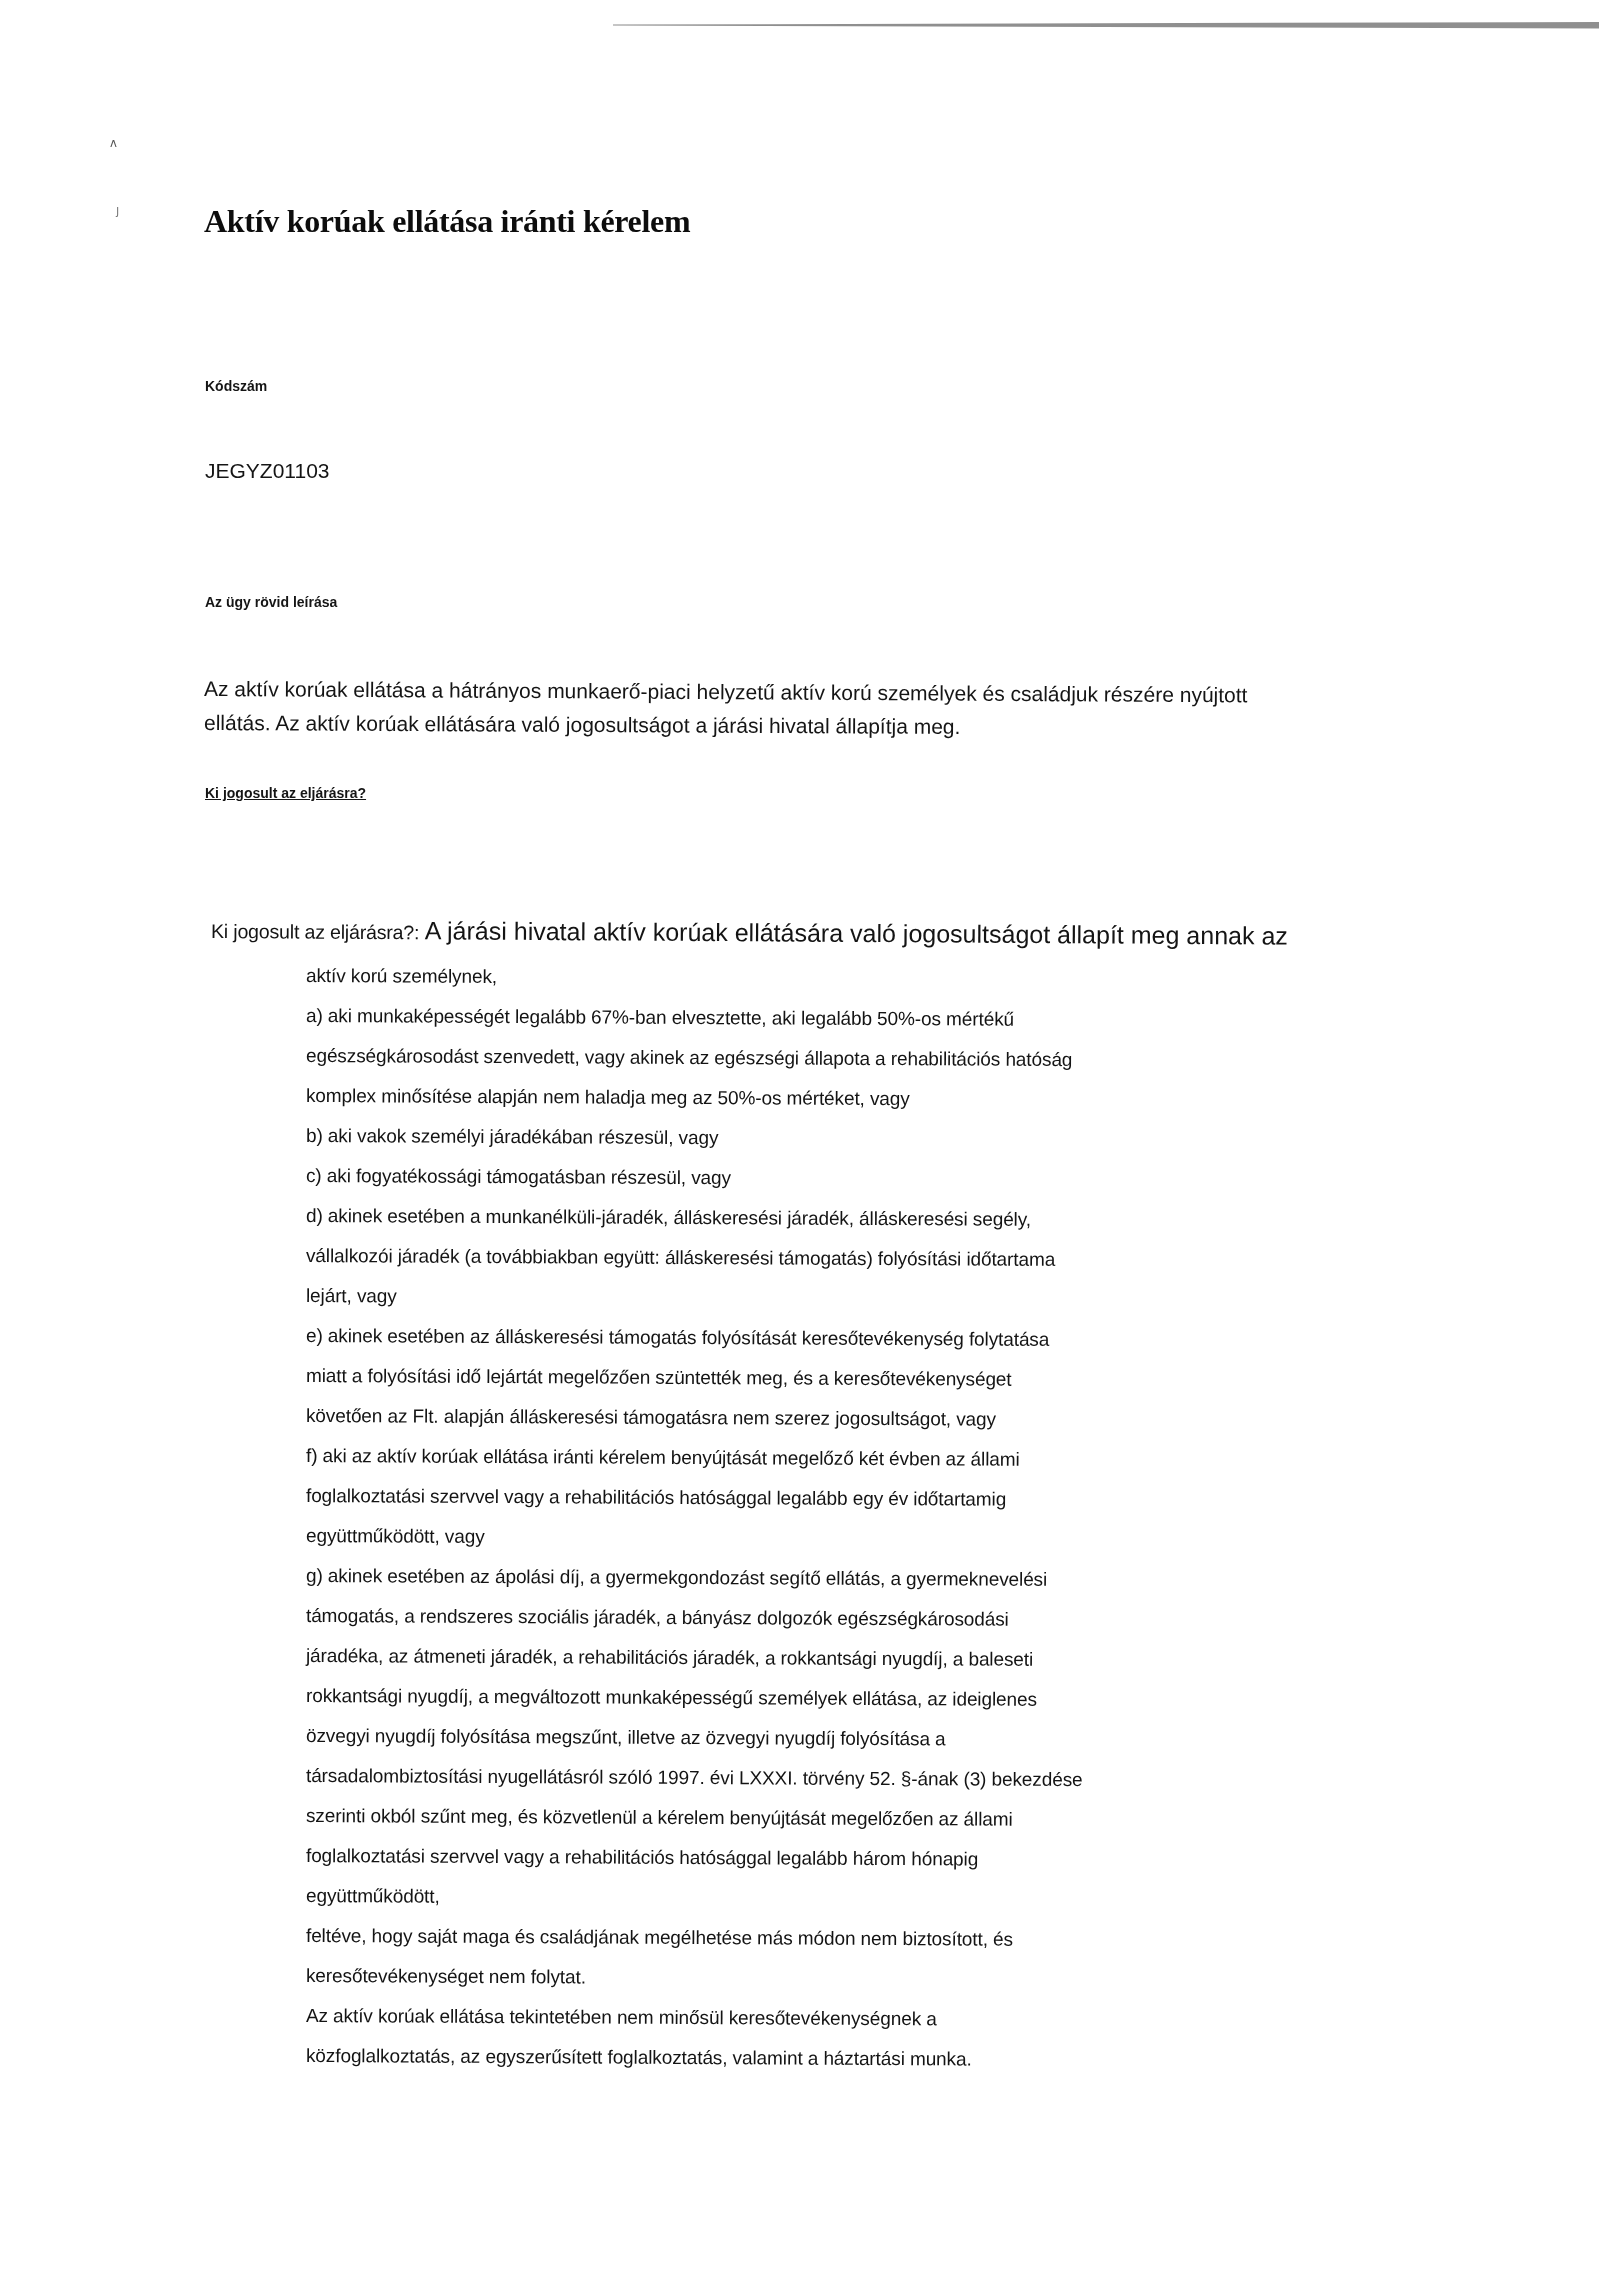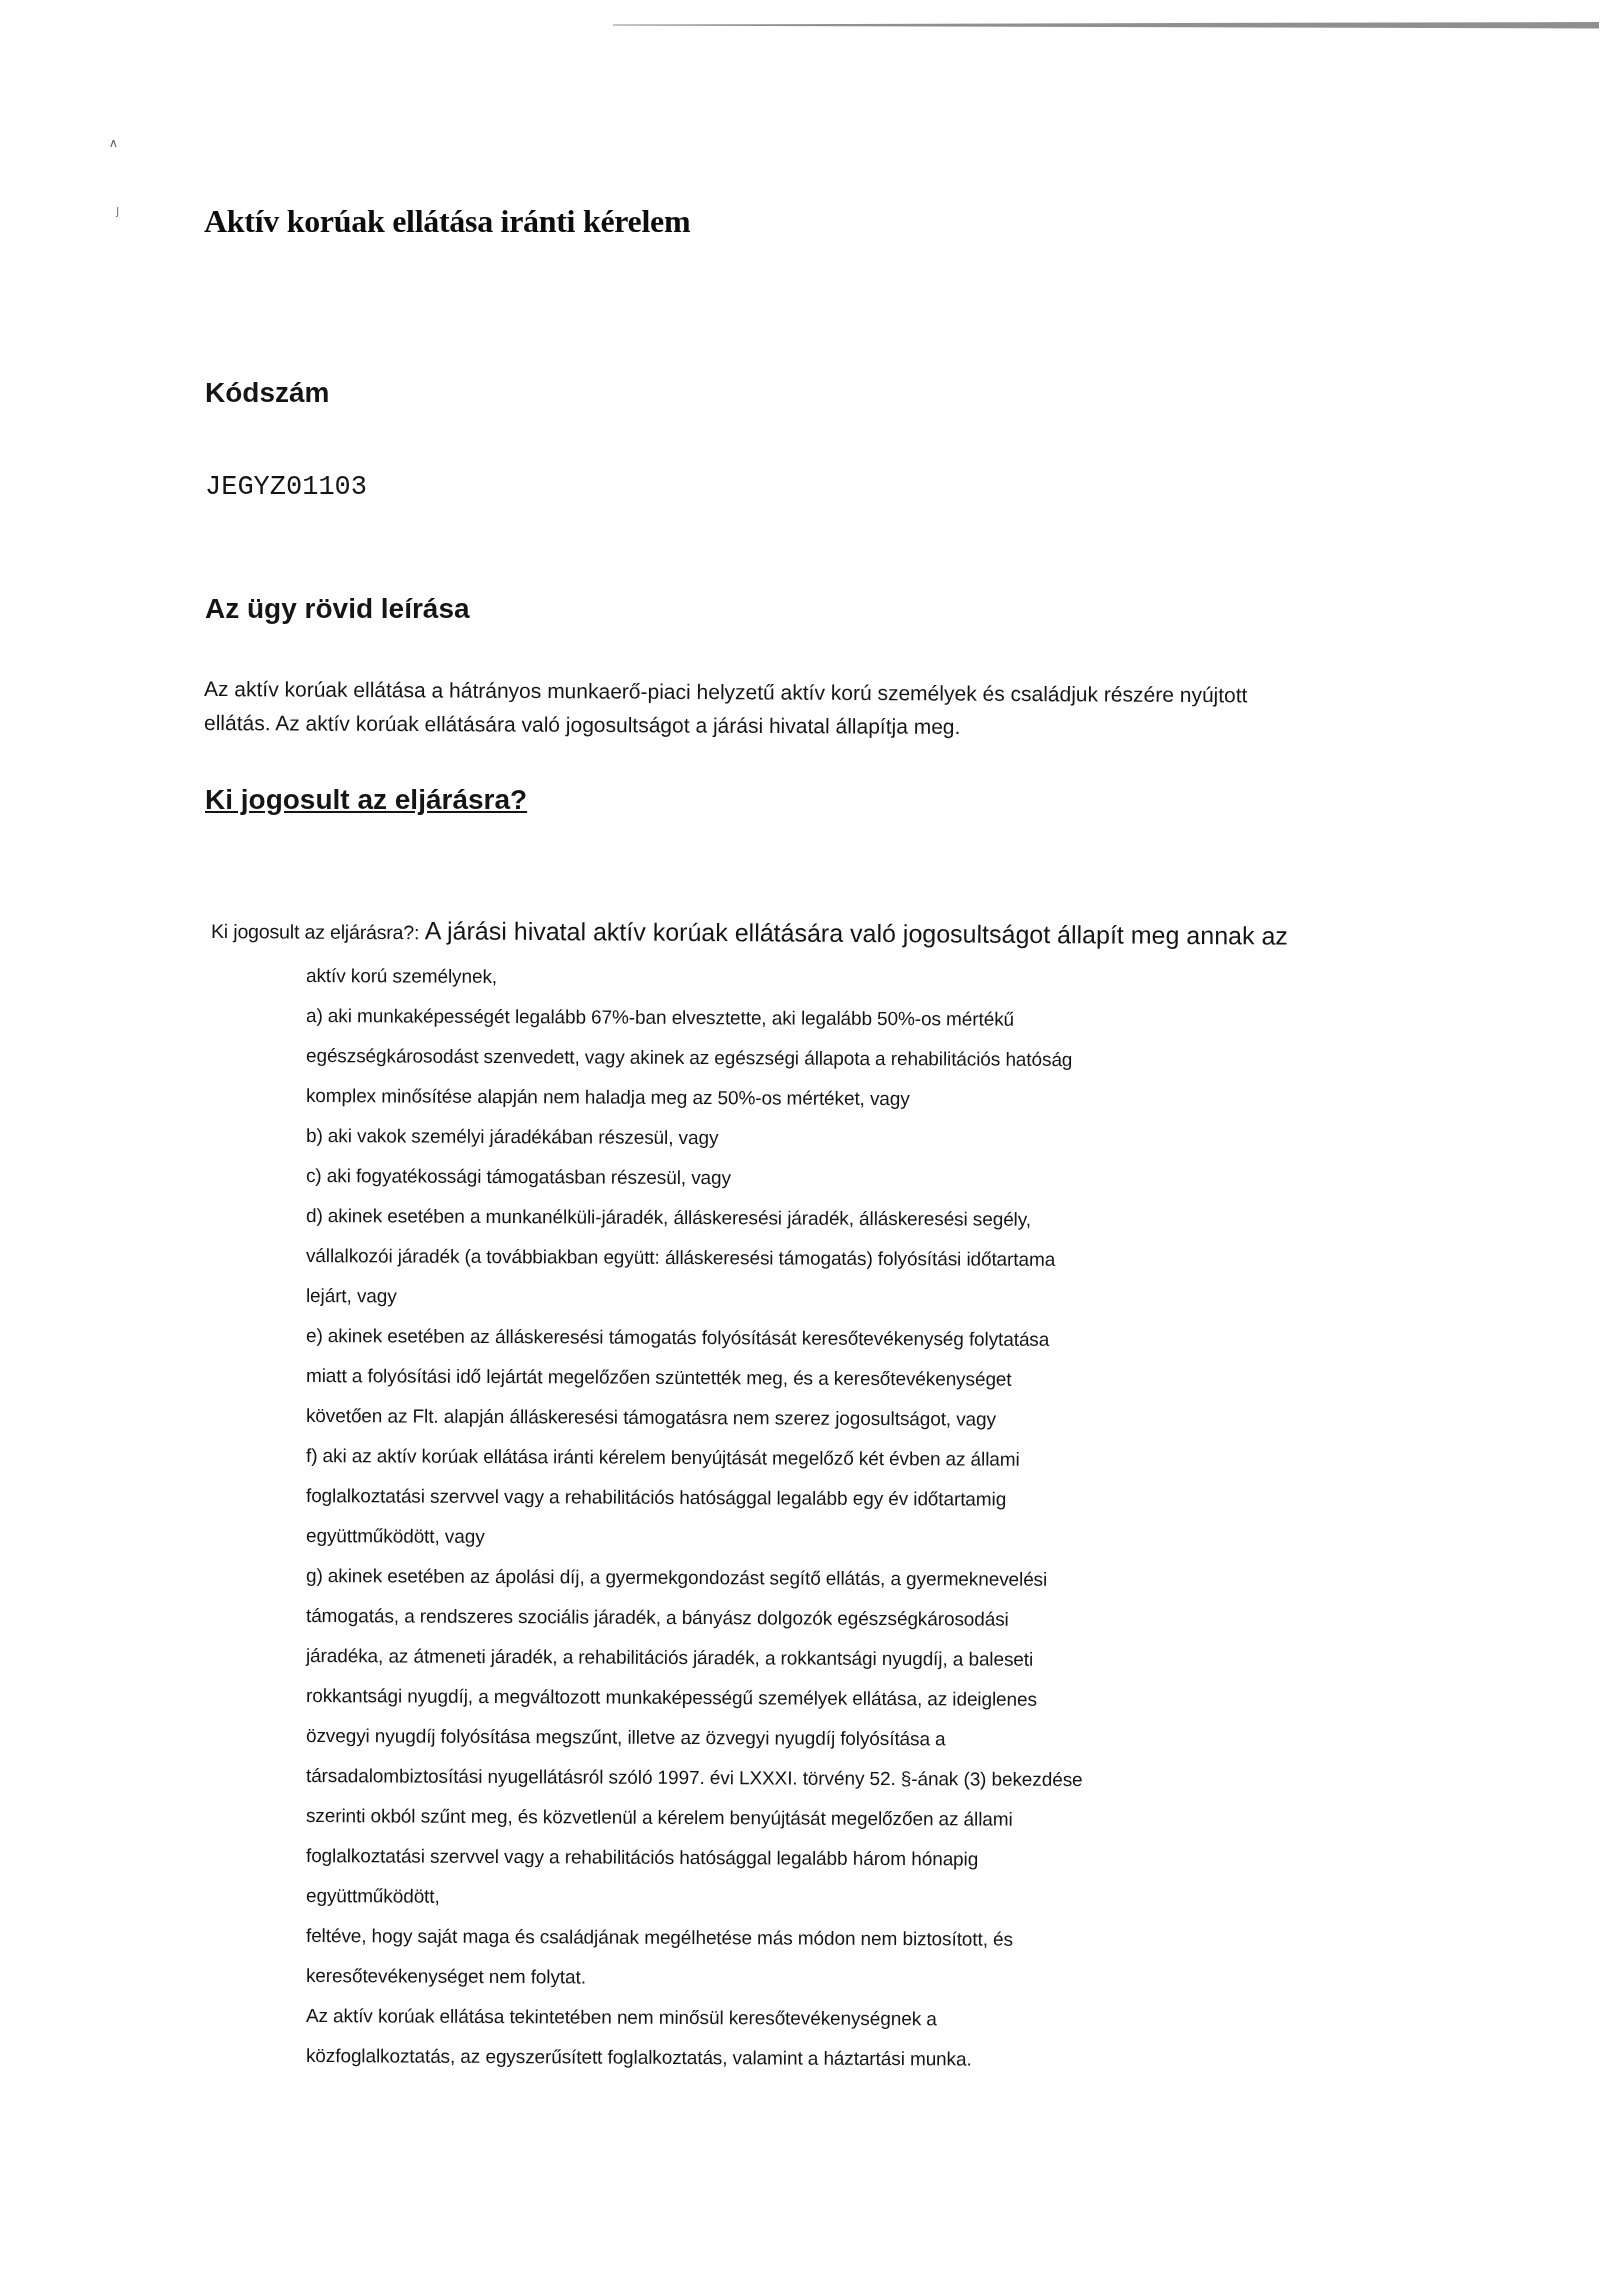--- a/index.html
+++ b/index.html
@@ -46,36 +46,36 @@
     letter-spacing: -0.3px;
     line-height: 1;
     color: #0d0d0d;
     white-space: nowrap;
   }
   .label-bold {
     position: absolute;
     left: 205px;
     margin: 0;
     font-weight: bold;
-    font-size: 28px;
+    font-size: 14px;
     line-height: 1;
     white-space: nowrap;
     color: #151515;
   }
   .plain {
     position: absolute;
     left: 205px;
     margin: 0;
     font-size: 21px;
     line-height: 1;
     white-space: nowrap;
     color: #151515;
   }
   .code-label { top: 379px; }
-  .code-value { top: 474px; font-size: 27px; font-family: Liberation Mono, monospace; }
+  .code-value { top: 460px; font-size: 21px; }
   .summary-heading { top: 595px; }
   .summary-text {
     position: absolute;
     left: 204px;
     top: 672px;
     width: 1239px;
     margin: 0;
     font-size: 21px;
     line-height: 34px;
     color: #151515;

